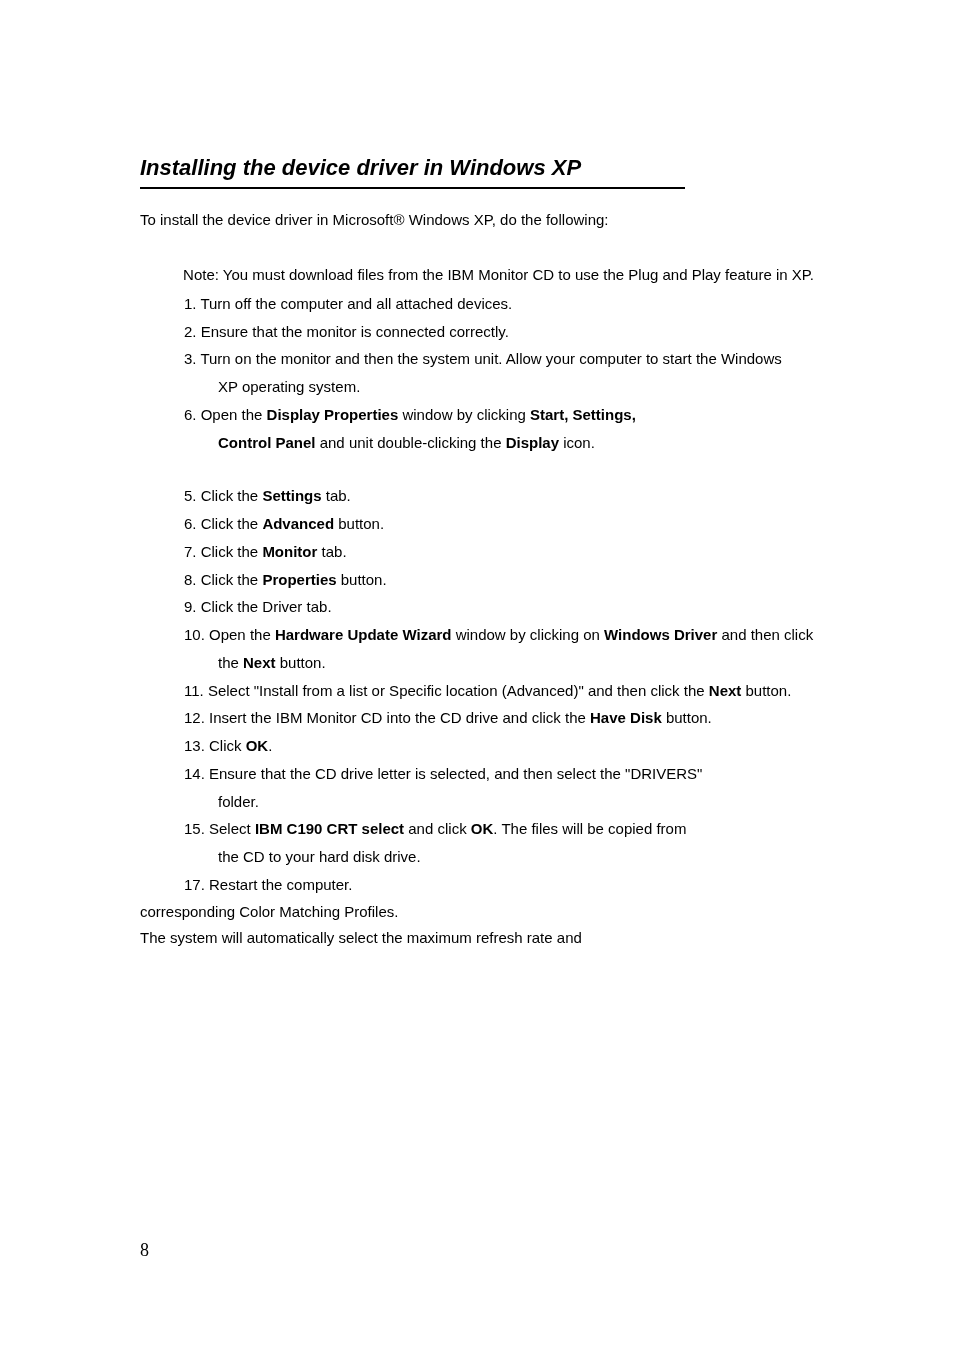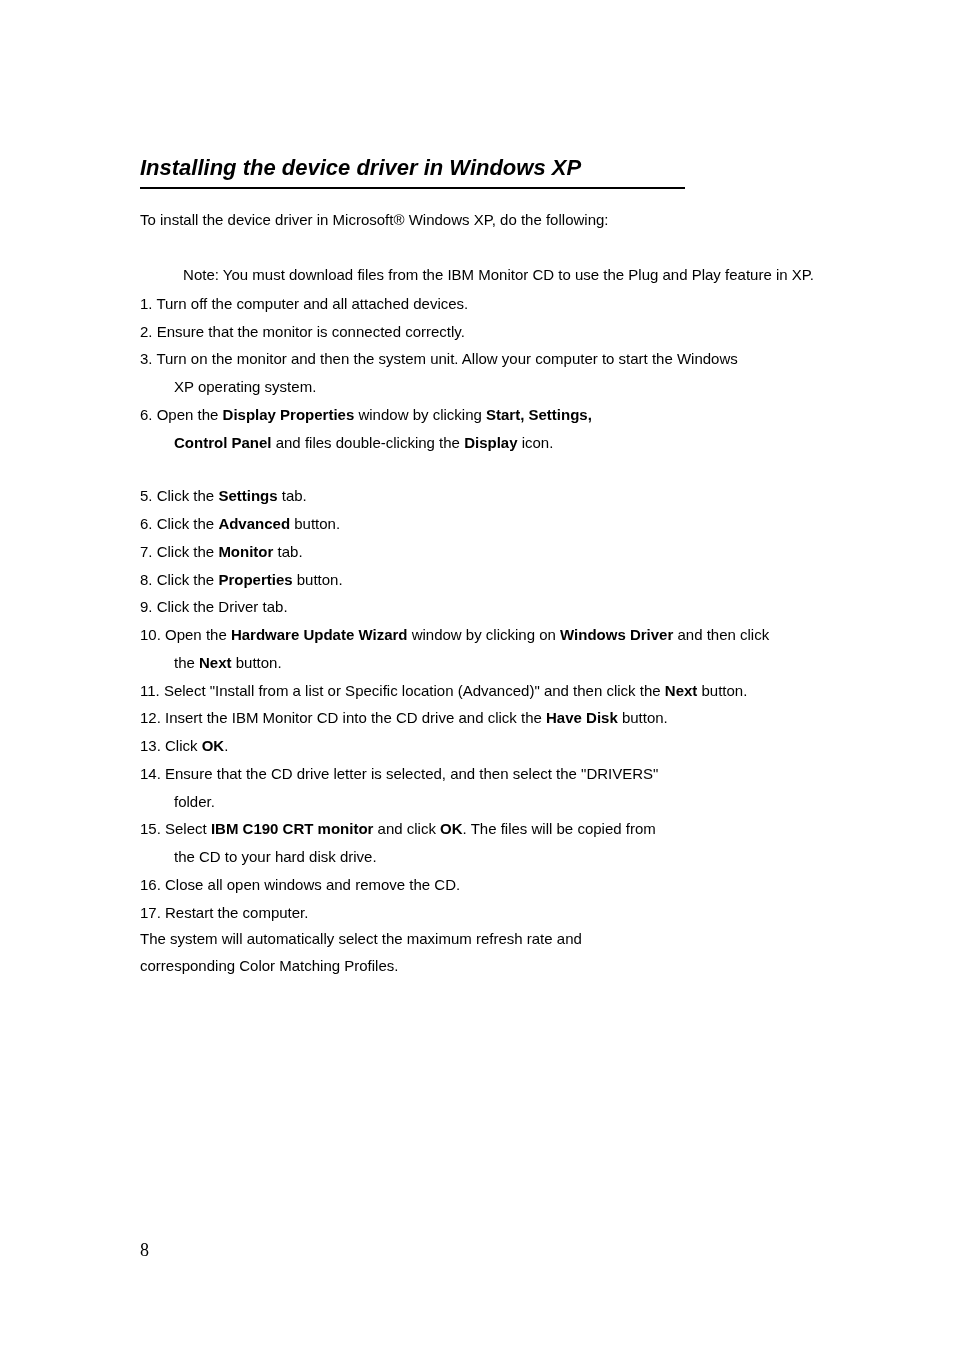--- a/index.html
+++ b/index.html
@@ -28,21 +28,21 @@
       width: 545px;
       margin-bottom: 18px;
     }
     p.intro, p.note, p.step, p.closing {
       font-size: 15px;
       line-height: 1.75;
       margin: 0;
     }
     p.intro { margin-bottom: 28px; }
     p.note  { margin-bottom: 0; line-height: 1.9; text-align: right; }
-    p.step  { line-height: 1.85; }
+    p.step  { line-height: 1.85; margin-left: 44px; }
     .indent { padding-left: 34px; display: block; }
     .spacer { height: 26px; }
     .pagenum {
       position: absolute;
       bottom: 90px;
       left: 140px;
       font-family: "Times New Roman", Times, serif;
       font-size: 18px;
     }
     b { font-weight: bold; }
@@ -63,21 +63,21 @@
   <p class="step">2. Ensure that the monitor is connected correctly.</p>
   <p class="step">3. Turn on the monitor and then the system unit. Allow your computer to start the Windows</p>
   <p class="step">
       <span class="indent">XP operating system.</span>
     </p>
 
   <p class="step">
     <span>6. Open the </span><b>Display Properties</b><span> window by clicking </span><b>Start, Settings,</b>
   </p>
   <p class="step">
-    <span class="indent"><b>Control Panel</b><span> and files double-clicking the </span><b>Display</b><span> icon.</span></span>
+    <span class="indent"><b>Control Panel</b><span> and unit double-clicking the </span><b>Display</b><span> icon.</span></span>
   </p>
 
   <div class="spacer"></div>
 
   <p class="step"><span>5. Click the </span><b>Settings</b><span> tab.</span></p>
 
   <p class="step"><span>6. Click the </span><b>Advanced</b><span> button.</span></p>
 
   <p class="step"><span>7. Click the </span><b>Monitor</b><span> tab.</span></p>
 
@@ -94,25 +94,24 @@
 
   <p class="step"><span>12. Insert the IBM Monitor CD into the CD drive and click the </span><b>Have Disk</b><span> button.</span></p>
 
   <p class="step"><span>13. Click </span><b>OK</b><span>.</span></p>
 
   <p class="step">14. Ensure that the CD drive letter is selected, and then select the "DRIVERS"</p>
   <p class="step">
       <span class="indent">folder.</span>
     </p>
 
-  <p class="step"><span>15. Select </span><b>IBM C190 CRT monitor</b><span> and click </span><b>OK</b><span>. The files will be copied from</span></p>
+  <p class="step"><span>15. Select </span><b>IBM C190 CRT select</b><span> and click </span><b>OK</b><span>. The files will be copied from</span></p>
   <p class="step">
       <span class="indent">the CD to your hard disk drive.</span>
     </p>
 
-  <p class="step">16. Close all open windows and remove the CD.</p>
   <p class="step">17. Restart the computer.</p>
 
+  <p class="closing">corresponding Color Matching Profiles.</p>
   <p class="closing">The system will automatically select the maximum refresh rate and</p>
-  <p class="closing">corresponding Color Matching Profiles.</p>
 
   <div class="pagenum">8</div>
 </div>
 
 </body></html>

